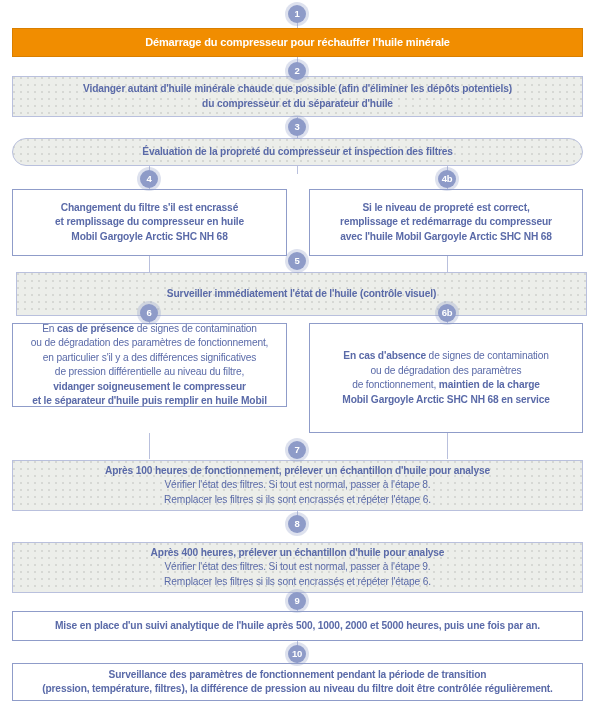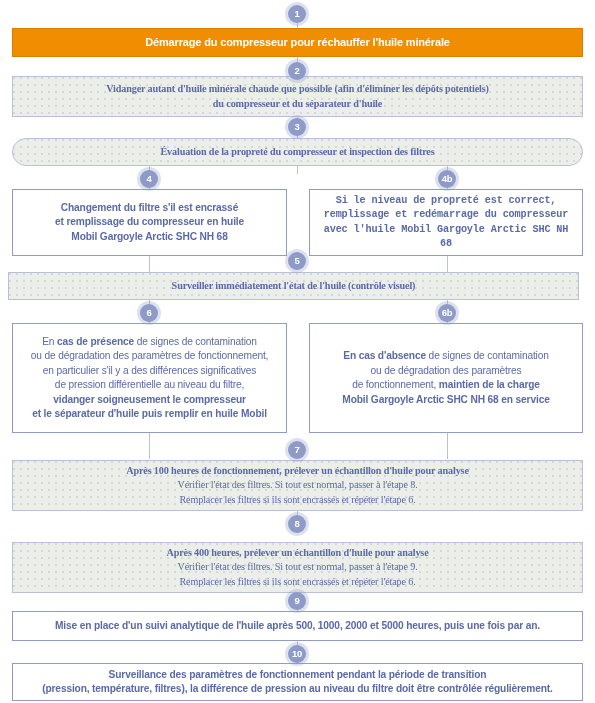--- a/index.html
+++ b/index.html
@@ -78,21 +78,20 @@
     font-size: 11px;
   }
 
   
   .box.grey {
     background-color: #eceeea;
     background-image:
       radial-gradient(circle at 1px 1px, #d6d8d4 0.9px, transparent 1px);
     background-size: 7px 7px;
     border-color: #b9c0dd;
-    font-family: Liberation Serif, serif;
   }
 
   
   .box.white {
     background: #ffffff;
     border-color: #8f9cc9;
   }
 
   .b { font-weight: bold; }
   .r { font-weight: normal; }
@@ -150,37 +149,37 @@
   <div class="step-badge" style="left:140px; top:170px;">4</div>
   <div class="box white" style="left:12px; top:189px; width:275px; height:67px;justify-content:center;">
     <div class="txt">
       <span class="line b">Changement du filtre s'il est encrassé</span>
       <span class="line b">et remplissage du compresseur en huile</span>
       <span class="line b">Mobil Gargoyle Arctic SHC NH 68</span>
     </div>
   </div>
 
   <div class="step-badge" style="left:438px; top:170px;">4b</div>
-  <div class="box white" style="left:309px; top:189px; width:274px; height:67px;font-family:Liberation Mono, monospace;">
+  <div class="box white" style="left:309px; top:189px; width:274px; height:67px;">
     <div class="txt">
       <span class="line b">Si le niveau de propreté est correct,</span>
       <span class="line b">remplissage et redémarrage du compresseur</span>
       <span class="line b">avec l'huile Mobil Gargoyle Arctic SHC NH 68</span>
     </div>
   </div>
 
   <div class="step-badge" style="left:288px; top:252px;">5</div>
-  <div class="box grey" style="left:8px; top:272px; width:571px; height:28px;">
+  <div class="box grey" style="left:16px; top:272px; width:571px; height:44px;">
     <div class="txt">
       <span class="line b">Surveiller immédiatement l'état de l'huile (contrôle visuel)</span>
     </div>
   </div>
 
   <div class="step-badge" style="left:140px; top:304px;">6</div>
-  <div class="box white" style="left:12px; top:323px; width:275px; height:110px;">
+  <div class="box white" style="left:12px; top:323px; width:275px; height:84px;">
     <div class="txt">
       <span class="line"><span class="r">En </span><span class="b">cas de présence</span><span class="r"> de signes de contamination</span></span>
       <span class="line r">ou de dégradation des paramètres de fonctionnement,</span>
       <span class="line r">en particulier s'il y a des différences significatives</span>
       <span class="line r">de pression différentielle au niveau du filtre,</span>
       <span class="line b">vidanger soigneusement le compresseur</span>
       <span class="line b">et le séparateur d'huile puis remplir en huile Mobil</span>
     </div>
   </div>
 

